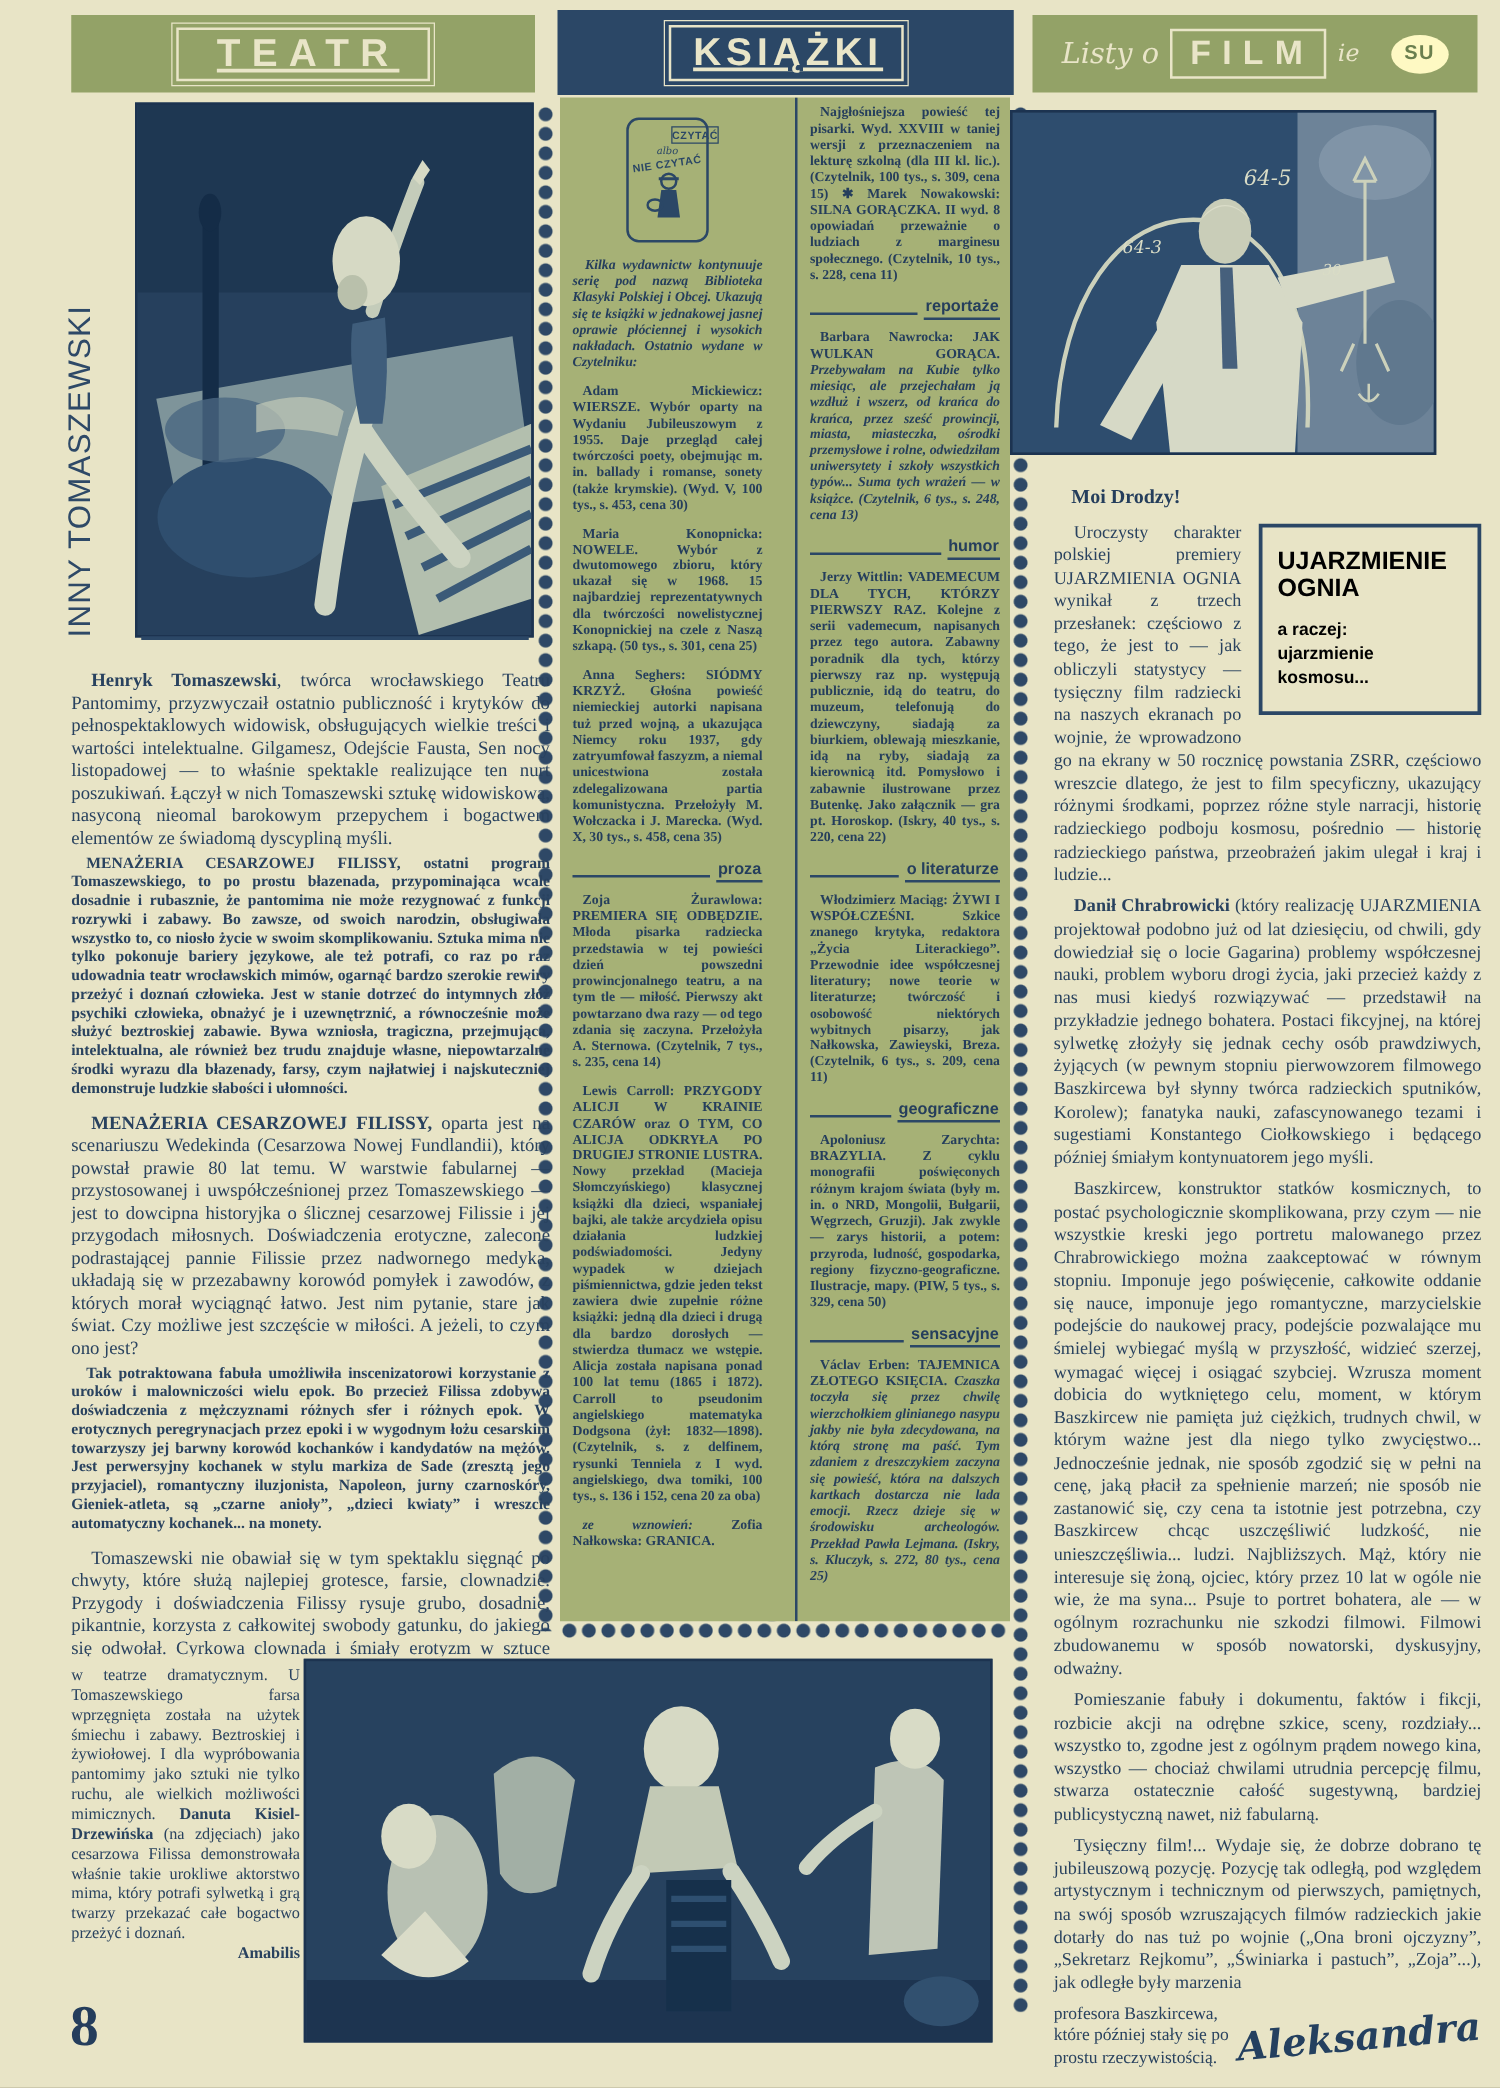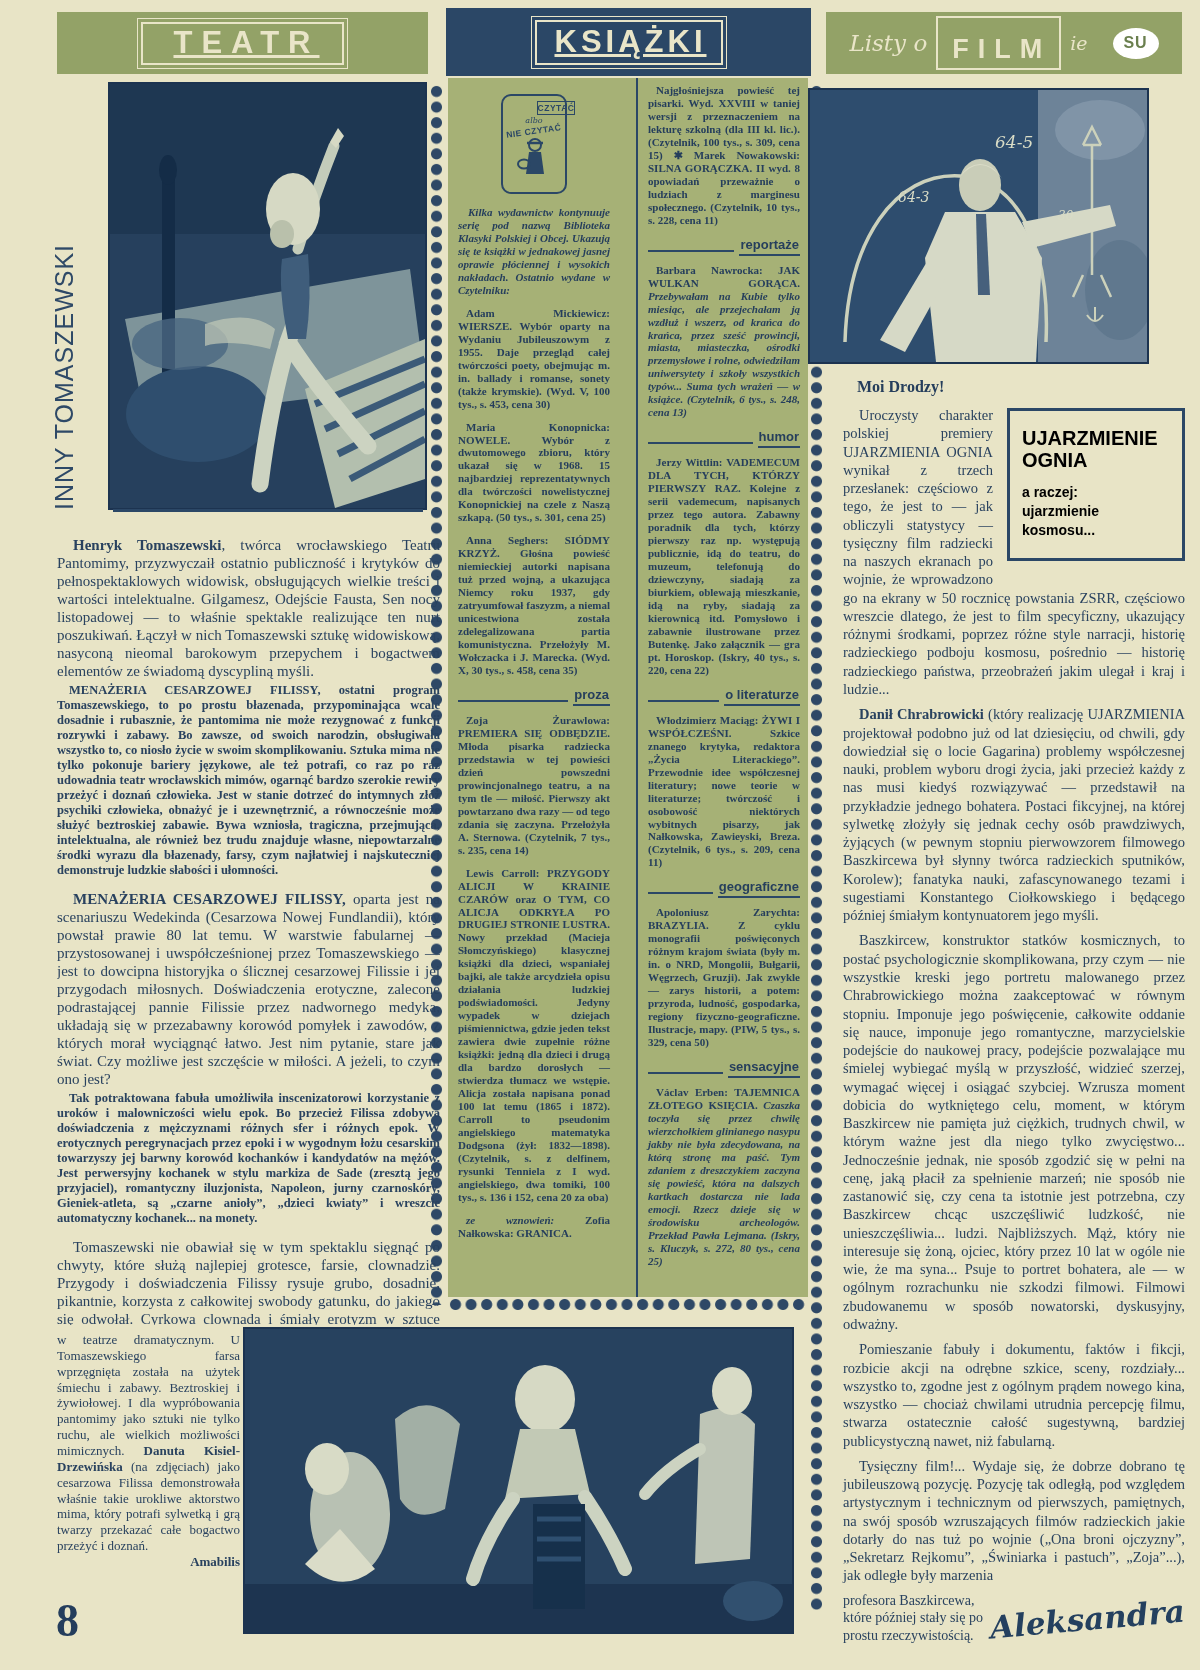--- a/index.html
+++ b/index.html
@@ -8,24 +8,24 @@
   
   .hdr{position:absolute;display:flex;align-items:center;justify-content:center;}
   .hdr-teatr{left:57px;top:12px;width:371px;height:62px;background:#93a267;}
   .hdr-ksiazki{left:446px;top:8px;width:365px;height:68px;background:#2b4766;}
   .hdr-film{left:826px;top:12px;width:356px;height:62px;background:#93a267;gap:9px;}
   .boxed{border:2.5px solid #e9e5c8;outline:1px solid #e9e5c8;outline-offset:3px;
          color:#e9e5c8;font-family:"Liberation Sans",sans-serif;font-weight:bold;text-decoration:underline;}
   .teatr-box{font-size:31px;letter-spacing:9px;padding:1px 22px 2px 30px;}
   .ksiazki-box{font-size:31px;letter-spacing:4px;padding:2px 14px 3px 18px;}
   .film-box{border:2.5px solid #e9e5c8;color:#e9e5c8;font:bold 27px "Liberation Sans",sans-serif;
-            letter-spacing:9px;padding:16px 8px 3px 14px;}
+            letter-spacing:9px;padding:2px 8px 3px 14px;}
   .script{font-family:"DejaVu Serif",serif;font-style:italic;color:#e9e5c8;font-size:23px;}
   .script-small{font-size:19px;}
-  .su-oval{width:46px;height:31px;border-radius:50%;background:#ffffff;display:flex;
+  .su-oval{width:46px;height:31px;border-radius:50%;background:#fef9c3;display:flex;
            align-items:center;justify-content:center;margin-left:16px;
            font:bold 16px "Liberation Sans",sans-serif;color:#6a7f4e;letter-spacing:1px;}
   
   .vdots{position:absolute;width:15px;
      background-image:radial-gradient(circle at 7.5px 7.5px,#2e4866 5px,rgba(0,0,0,0) 6px);
      background-size:15px 15.6px;}
   .hdots{position:absolute;height:15px;
      background-image:radial-gradient(circle at 7.5px 7.5px,#2e4866 5px,rgba(0,0,0,0) 6px);
      background-size:15.6px 15px;}
   
@@ -64,21 +64,21 @@
   .stamp .s3{font:bold 8.5px "Liberation Sans",sans-serif;transform:rotate(-8deg);letter-spacing:.5px;}
   .sec{display:flex;align-items:flex-end;margin:2px 0 8px;}
   .sec .rule{flex:1;border-bottom:2px solid #2b4766;margin-bottom:4px;}
   .sec .word{font:bold 13px "Liberation Sans",sans-serif;color:#253e5c;
              border-bottom:2px solid #2b4766;padding:0 1px 2px;margin-left:5px;}
   .b-footer{font-style:italic;}
   .b-footer .fb{font-style:normal;font-weight:bold;}
   
   .photo2{left:808px;top:88px;width:337px;height:272px;border:2px solid #1c3350;}
   .film-art{position:absolute;left:843px;top:374px;width:342px;}
-  .moi{font:bold 16px "Liberation Serif",serif;margin:4px 0 10px;text-indent:14px;color:#253e5c;}
+  .moi{font:bold 16px "Liberation Serif",serif;margin:15px 0 10px;text-indent:14px;color:#253e5c;}
   .ujbox{float:right;width:150px;border:3px solid #2b4766;margin:2px 0 10px 14px;
          padding:16px 10px 18px 12px;color:#000000;}
   .ujbox .bt{font:bold 20px/1.1 "Liberation Sans",sans-serif;}
   .ujbox .bs{font:bold 14px/1.35 "Liberation Sans",sans-serif;margin-top:12px;}
   .f-p{font-size:14.5px;line-height:1.26;text-align:justify;margin:0 0 7px;text-indent:16px;}
   .tailrow{display:flex;align-items:flex-end;margin-top:2px;}
   .tail{width:190px;font-size:14px;line-height:1.26;}
   .sig{flex:1;text-align:center;font:bold italic 31px "DejaVu Serif",serif;color:#24405f;
        transform:rotate(-5deg);padding-bottom:8px;}
 </style>

